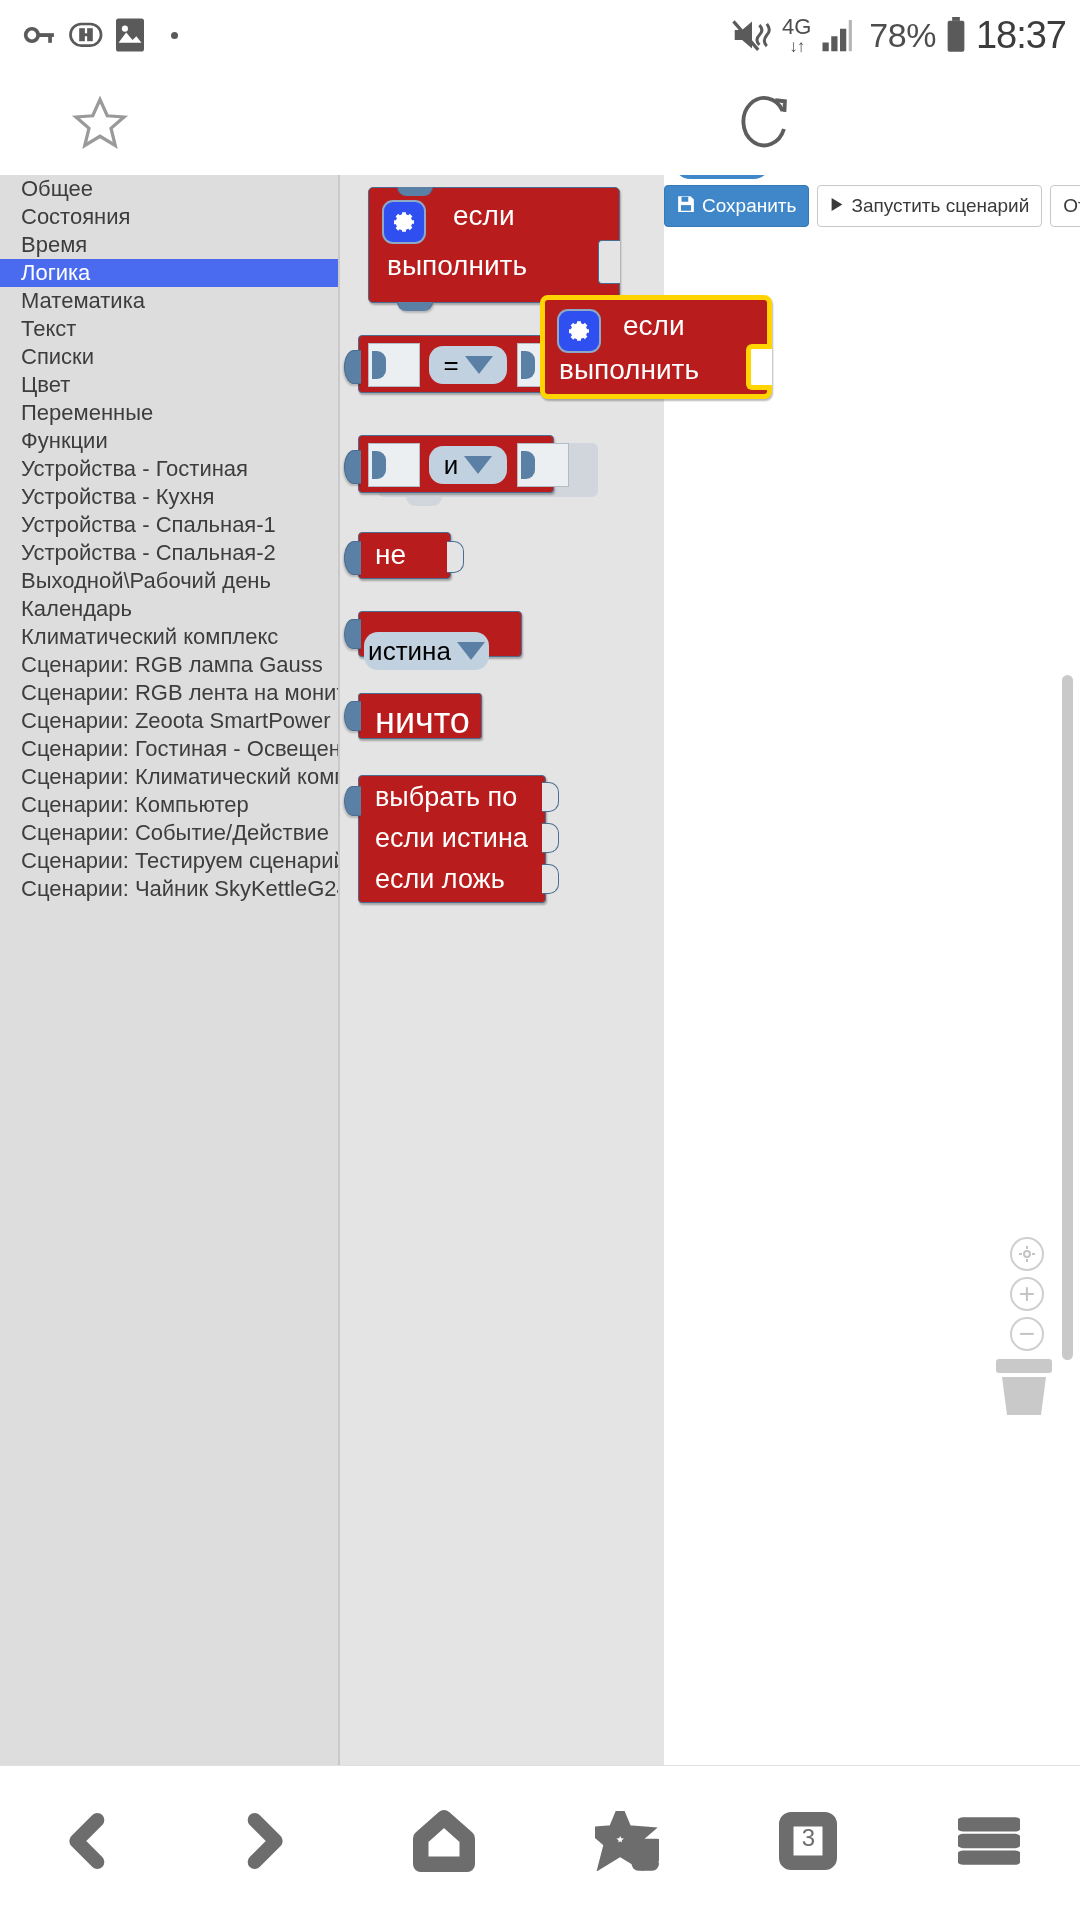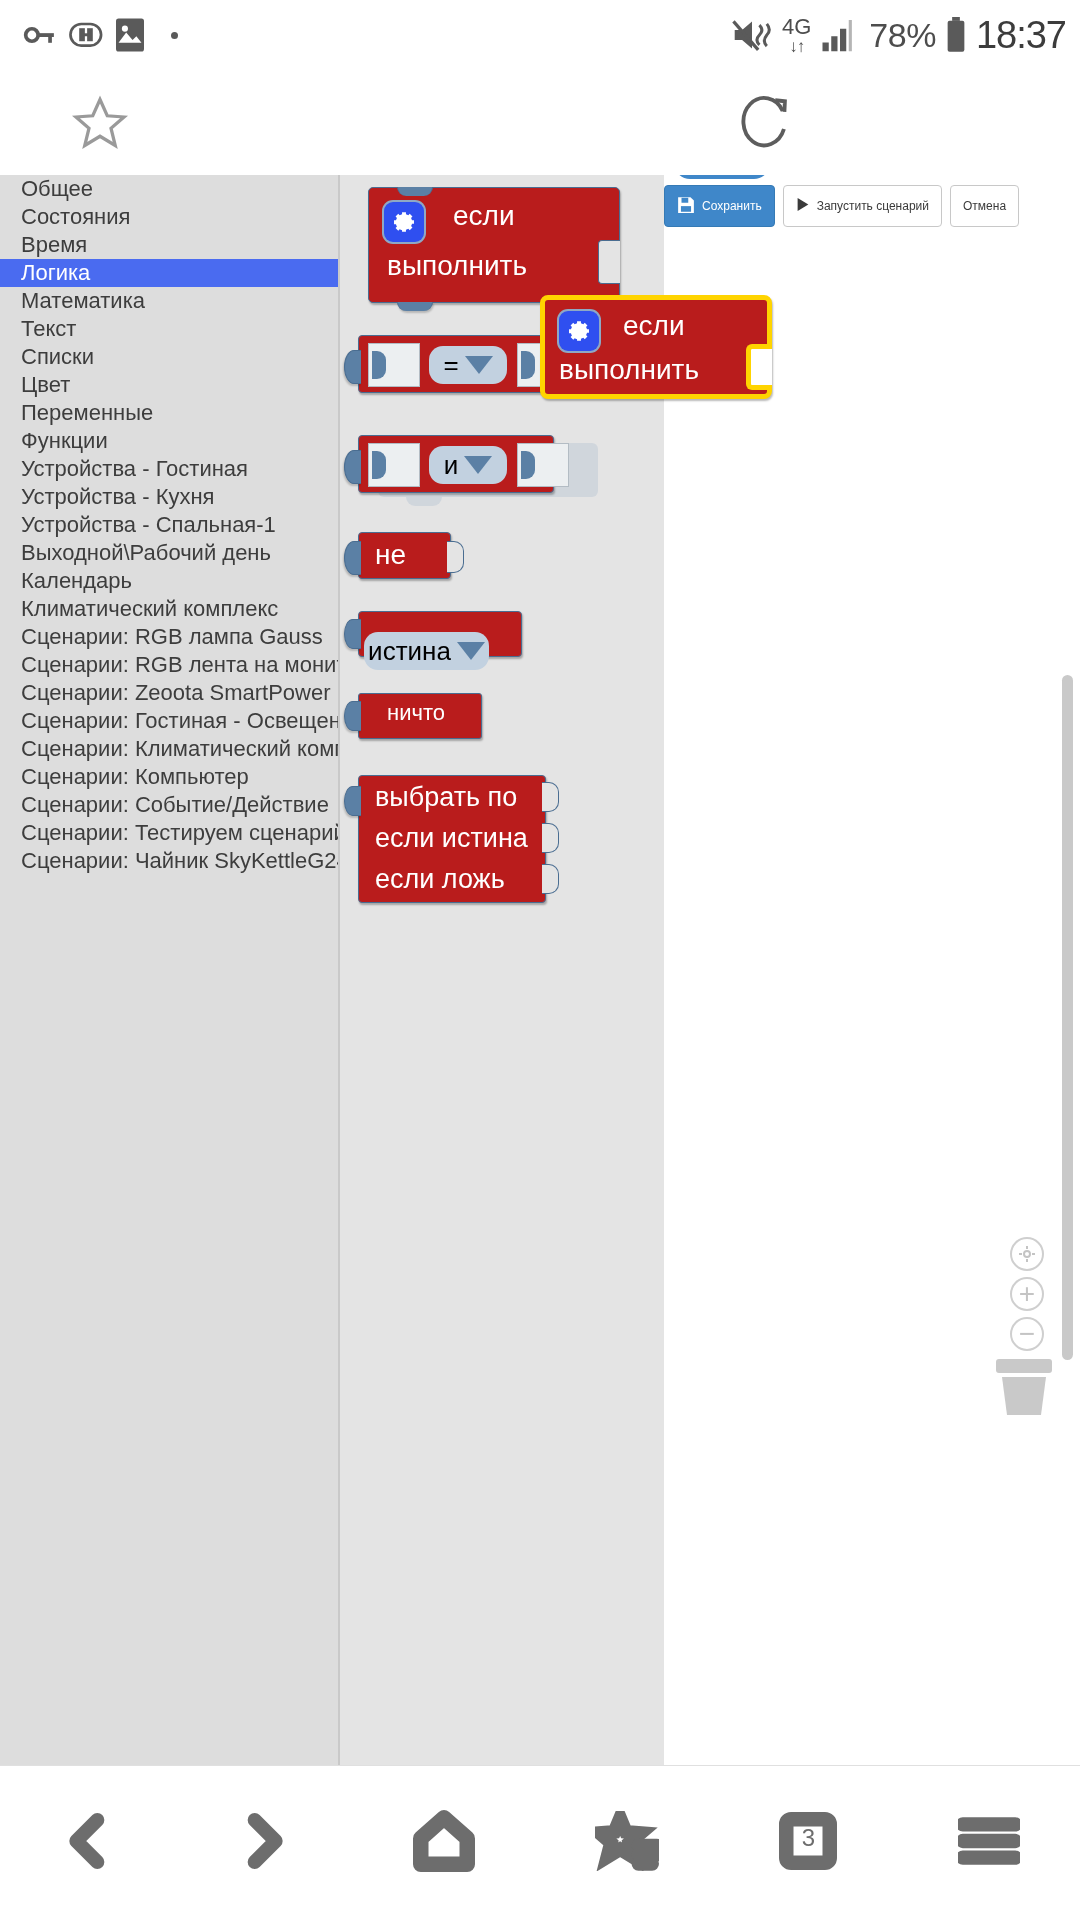--- a/index.html
+++ b/index.html
@@ -112,21 +112,21 @@
   .workspace {
     position: absolute; left: 664px; top: 0; width: 416px; height: 1590px;
     background: #ffffff;
   }
   .ws-toolbar {
     position: absolute; left: 0; top: 8px; width: 416px; height: 46px;
     display: flex; align-items: center; gap: 8px; padding-left: 0px;
   }
   .ws-btn {
     height: 42px; border-radius: 4px; display: flex; align-items: center;
-    gap: 7px; padding: 0 12px; font-size: 12px; white-space: nowrap;
+    gap: 7px; padding: 0 12px; font-size: 19px; white-space: nowrap;
   }
   .ws-btn.primary { background: #3f87c9; color: #ffffff; border: 1px solid #357ab5; }
   .ws-btn.default { background: #ffffff; color: #3a3a3a; border: 1px solid #c8c8c8; }
 
   .ws-block-if {
     position: absolute; left: 540px; top: 117px;
   }
   .hl-outline {
     border: 5px solid #ffd400 !important; border-radius: 6px;
   }
@@ -246,20 +246,21 @@
     <div class="cat-item selected">Логика</div>
     <div class="cat-item">Математика</div>
     <div class="cat-item">Текст</div>
     <div class="cat-item">Списки</div>
     <div class="cat-item">Цвет</div>
     <div class="cat-item">Переменные</div>
     <div class="cat-item">Функции</div>
     <div class="cat-item">Устройства - Гостиная</div>
     <div class="cat-item">Устройства - Кухня</div>
     <div class="cat-item">Устройства - Спальная-1</div>
+    <div class="cat-item">Устройства - Спальная-2</div>
     <div class="cat-item">Выходной\Рабочий день</div>
     <div class="cat-item">Календарь</div>
     <div class="cat-item">Климатический комплекс</div>
     <div class="cat-item">Сценарии: RGB лампа Gauss</div>
     <div class="cat-item">Сценарии: RGB лента на мониторе</div>
     <div class="cat-item">Сценарии: Zeoota SmartPower</div>
     <div class="cat-item">Сценарии: Гостиная - Освещение</div>
     <div class="cat-item">Сценарии: Климатический комплекс</div>
     <div class="cat-item">Сценарии: Компьютер</div>
     <div class="cat-item">Сценарии: Событие/Действие</div>
@@ -343,21 +344,21 @@
         <div class="dropdown-field" style="left:5px; top:20px; width:125px; height:38px;">
           <span>истина</span>
           <span class="tri-down"></span>
         </div>
       </div>
     </div>
 
     <div class="blk" style="left:18px; top:518px;">
       <div class="blk-body" style="width:124px; height:46px; border-radius:3px;">
         <div class="plug-left" style="top:7px; height:30px;"></div>
-        <span style="position:absolute; left:16px; top:6px; font-size:22px;margin-left:12px;">ничто</span>
+        <span style="position:absolute; left:16px; top:6px; font-size:36px;">ничто</span>
       </div>
     </div>
 
     <div class="blk" style="left:18px; top:600px;">
       <div class="blk-body" style="width:188px; height:128px; border-radius:4px;">
         <div class="plug-left" style="top:10px; height:30px;"></div>
         <span style="position:absolute; left:16px; top:6px; font-size:27px;">выбрать по</span>
         <span style="position:absolute; left:16px; top:47px; font-size:27px;">если истина</span>
         <span style="position:absolute; left:16px; top:88px; font-size:27px;">если ложь</span>
         <div style="position:absolute; right:-14px; top:6px; width:17px; height:30px;

